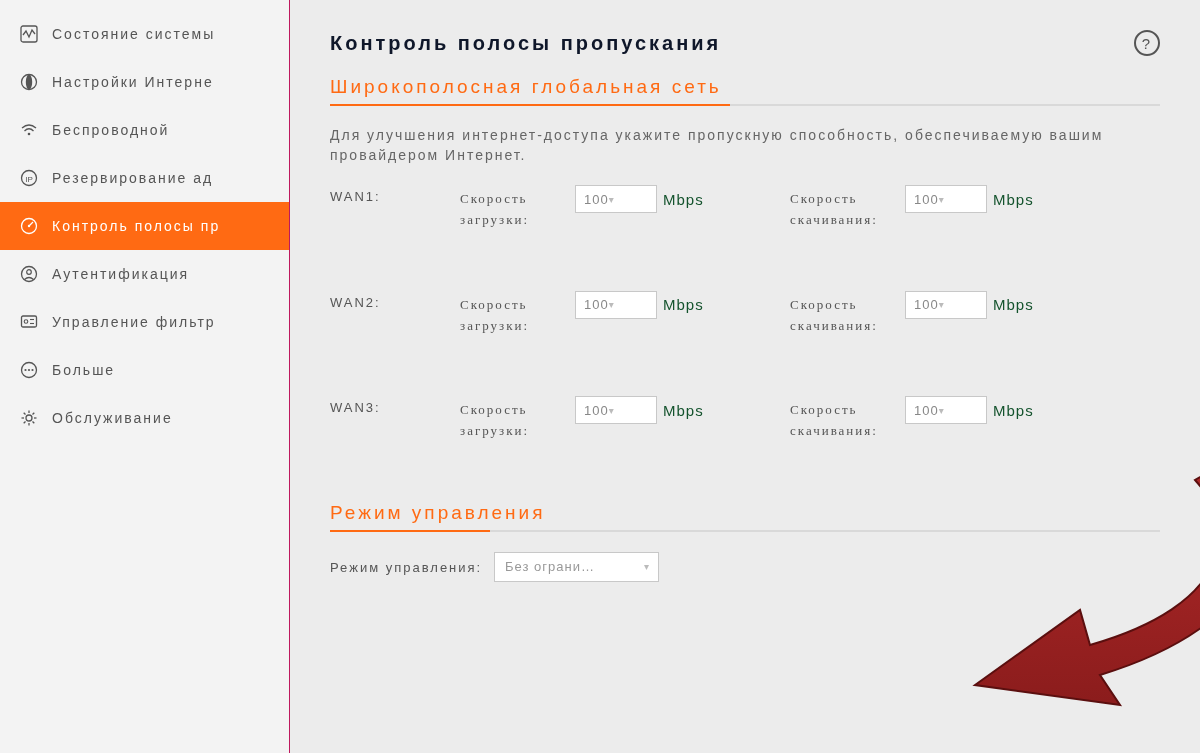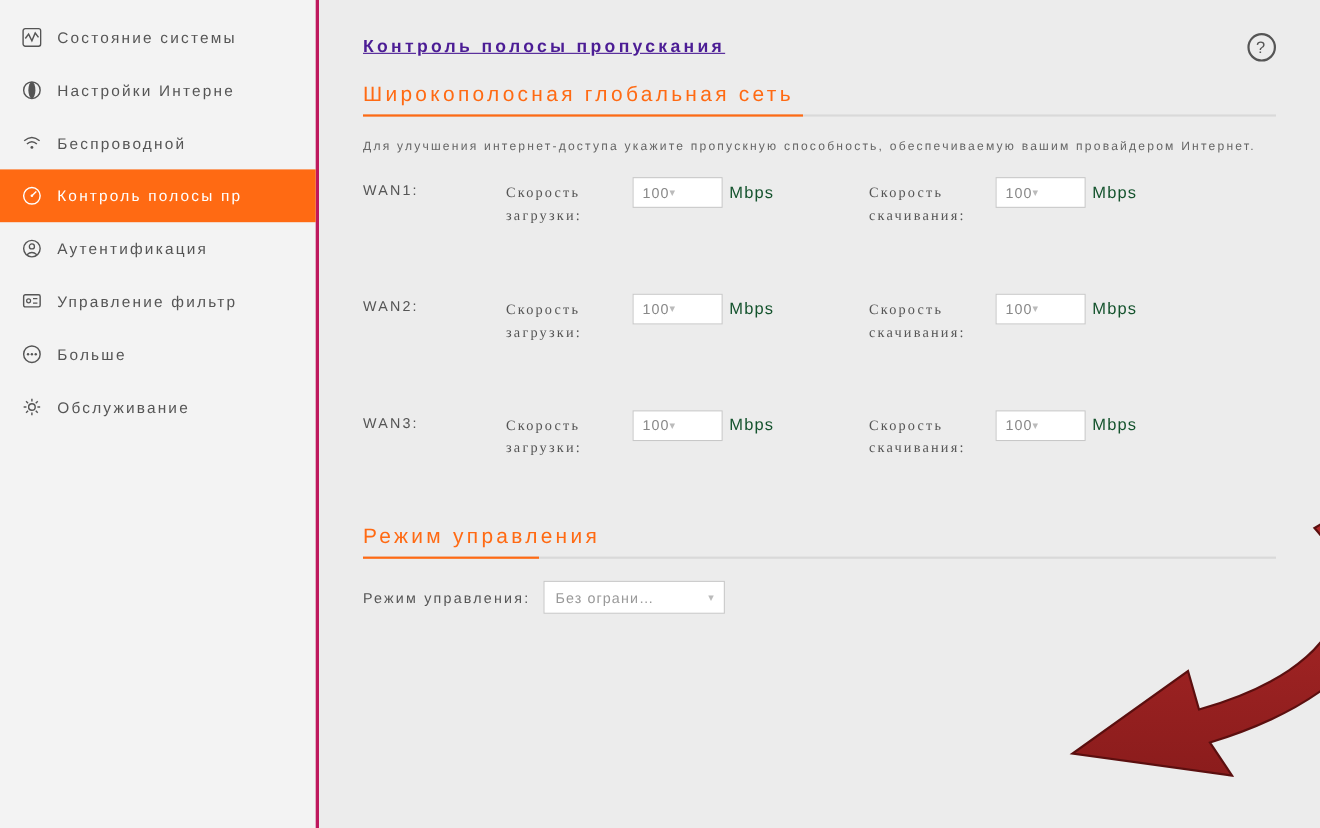--- a/index.html
+++ b/index.html
@@ -13,21 +13,21 @@
     color: #555;
   }
   .app {
     display: flex;
     width: 100%;
     height: 100%;
   }
   .sidebar {
     width: 290px;
     background: #f3f3f3;
-    border-right: 3px solid #be185d;
+    border-right: 1px solid #be185d;
     display: flex;
     flex-direction: column;
     padding-top: 10px;
   }
   .sidebar-item {
     display: flex;
     align-items: center;
     gap: 14px;
     padding: 15px 20px;
     cursor: pointer;
@@ -56,24 +56,23 @@
     background: #ececec;
     position: relative;
     overflow: hidden;
   }
   .page-head {
     display: flex;
     align-items: center;
     justify-content: space-between;
   }
   .page-title {
-    font-size: 16px;
-    color: #4c1d95;
+    font-size: 20px;
+    color: #0f172a;
     letter-spacing: 3px;
-    text-decoration: underline;
   }
   .help-btn {
     width: 26px;
     height: 26px;
     border: 2px solid #555;
     border-radius: 50%;
     display: flex;
     align-items: center;
     justify-content: center;
     font-size: 15px;
@@ -96,21 +95,21 @@
   .section-underline::before {
     content: "";
     position: absolute;
     left: 0; top: 0;
     height: 2px;
     width: 400px;
     background: #ff6a13;
   }
   .section-underline.short::before { width: 160px; }
   .desc {
-    font-size: 11px;
+    font-size: 14px;
     color: #666;
     line-height: 1.4;
     margin-bottom: 20px;
     letter-spacing: 2px;
   }
   .wan-row {
     display: flex;
     align-items: flex-start;
     gap: 0;
     margin-bottom: 60px;
@@ -233,20 +232,29 @@
       <span class="icon">
         <svg width="18" height="18" viewBox="0 0 18 18">
             <path d="M2 7 Q9 1 16 7" fill="none" stroke="#555" stroke-width="1.3"></path>
             <path d="M4.5 10 Q9 5.5 13.5 10" fill="none" stroke="#555" stroke-width="1.3"></path>
             <circle cx="9" cy="13" r="1.3" fill="#555"></circle>
           </svg>
       </span>
       <span>Беспроводной</span>
     </div>
 
+    <div class="sidebar-item">
+      <span class="icon">
+        <svg width="18" height="18" viewBox="0 0 18 18">
+            <circle cx="9" cy="9" r="7.5" fill="none" stroke="#555" stroke-width="1.3"></circle>
+            <text x="9" y="12.5" text-anchor="middle" font-size="8" fill="#555" font-family="Arial" letter-spacing="0">IP</text>
+          </svg>
+      </span>
+      <span>Резервирование ад</span>
+    </div>
 
     <div class="sidebar-item active">
       <span class="icon">
         <svg width="18" height="18" viewBox="0 0 18 18">
             <circle cx="9" cy="9" r="7.5" fill="none" stroke="#fff" stroke-width="1.3"></circle>
             <line x1="9" y1="9" x2="13" y2="5" stroke="#fff" stroke-width="1.3"></line>
             <circle cx="9" cy="9" r="1.2" fill="#fff"></circle>
           </svg>
       </span>
       <span>Контроль полосы пр</span>

